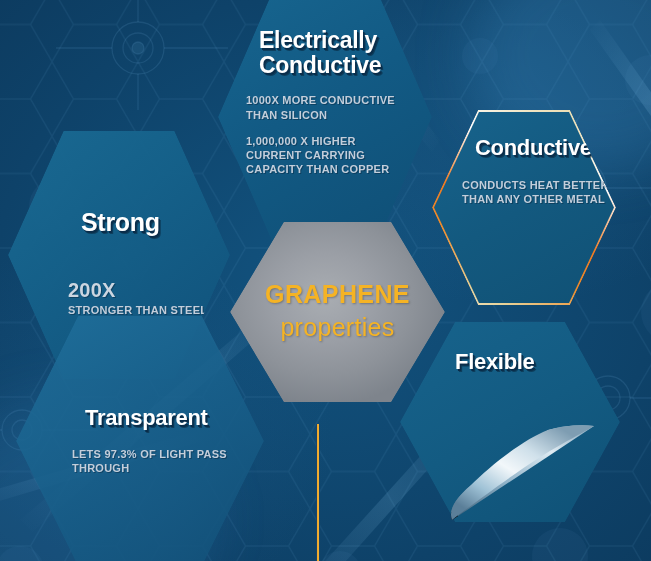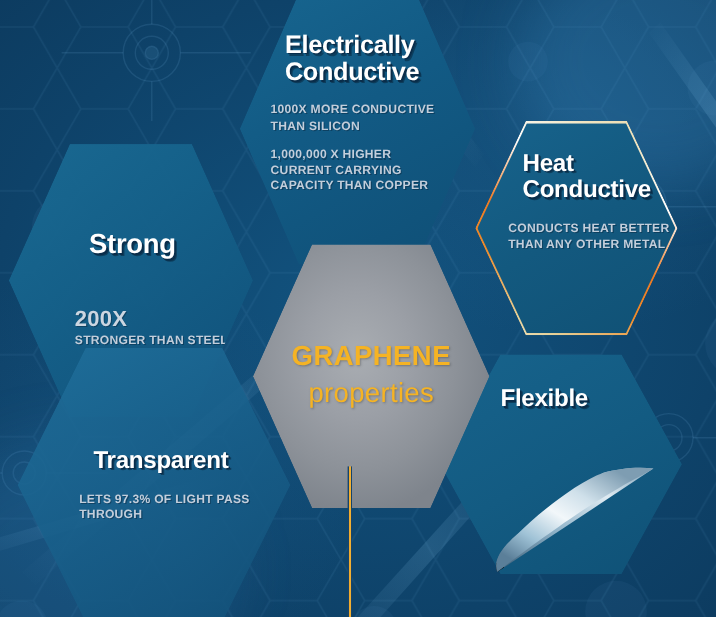--- a/index.html
+++ b/index.html
@@ -173,21 +173,21 @@
   
   .peel {
     position:absolute;
     left:430px; top:386px;
     width:200px; height:140px;
     pointer-events:none;
   }
 
   
   #hex-center {
-    left:230px; top:222px; width:215px; height:240px;
+    left:230px; top:222px; width:215px; height:180px;
   }
   #hex-center .hex-inner {
     background:
       radial-gradient(ellipse 58% 60% at 44% 42%, #a9adb2 0%, #9b9fa6 40%, #8d9299 72%, #7e848c 100%);
   }
   #hex-center .card-content {
     justify-content:center;
     align-items:center;
     text-align:center;
     padding:0;
@@ -320,21 +320,20 @@
     </div>
   </div>
 
   <div class="hex" id="hex-heat">
     <div class="hex-stroke"></div>
     <div class="hex-inner"></div>
     <div class="card-content">
       <div class="title-row">
         <div class="accent-bar"></div>
         <div class="card-title">
-          <div>Heat</div>
           <div>Conductive</div>
         </div>
       </div>
       <div class="card-body">
         <p>CONDUCTS HEAT BETTER THAN ANY OTHER METAL</p>
       </div>
     </div>
   </div>
 
   <div class="hex" id="hex-transparent">

